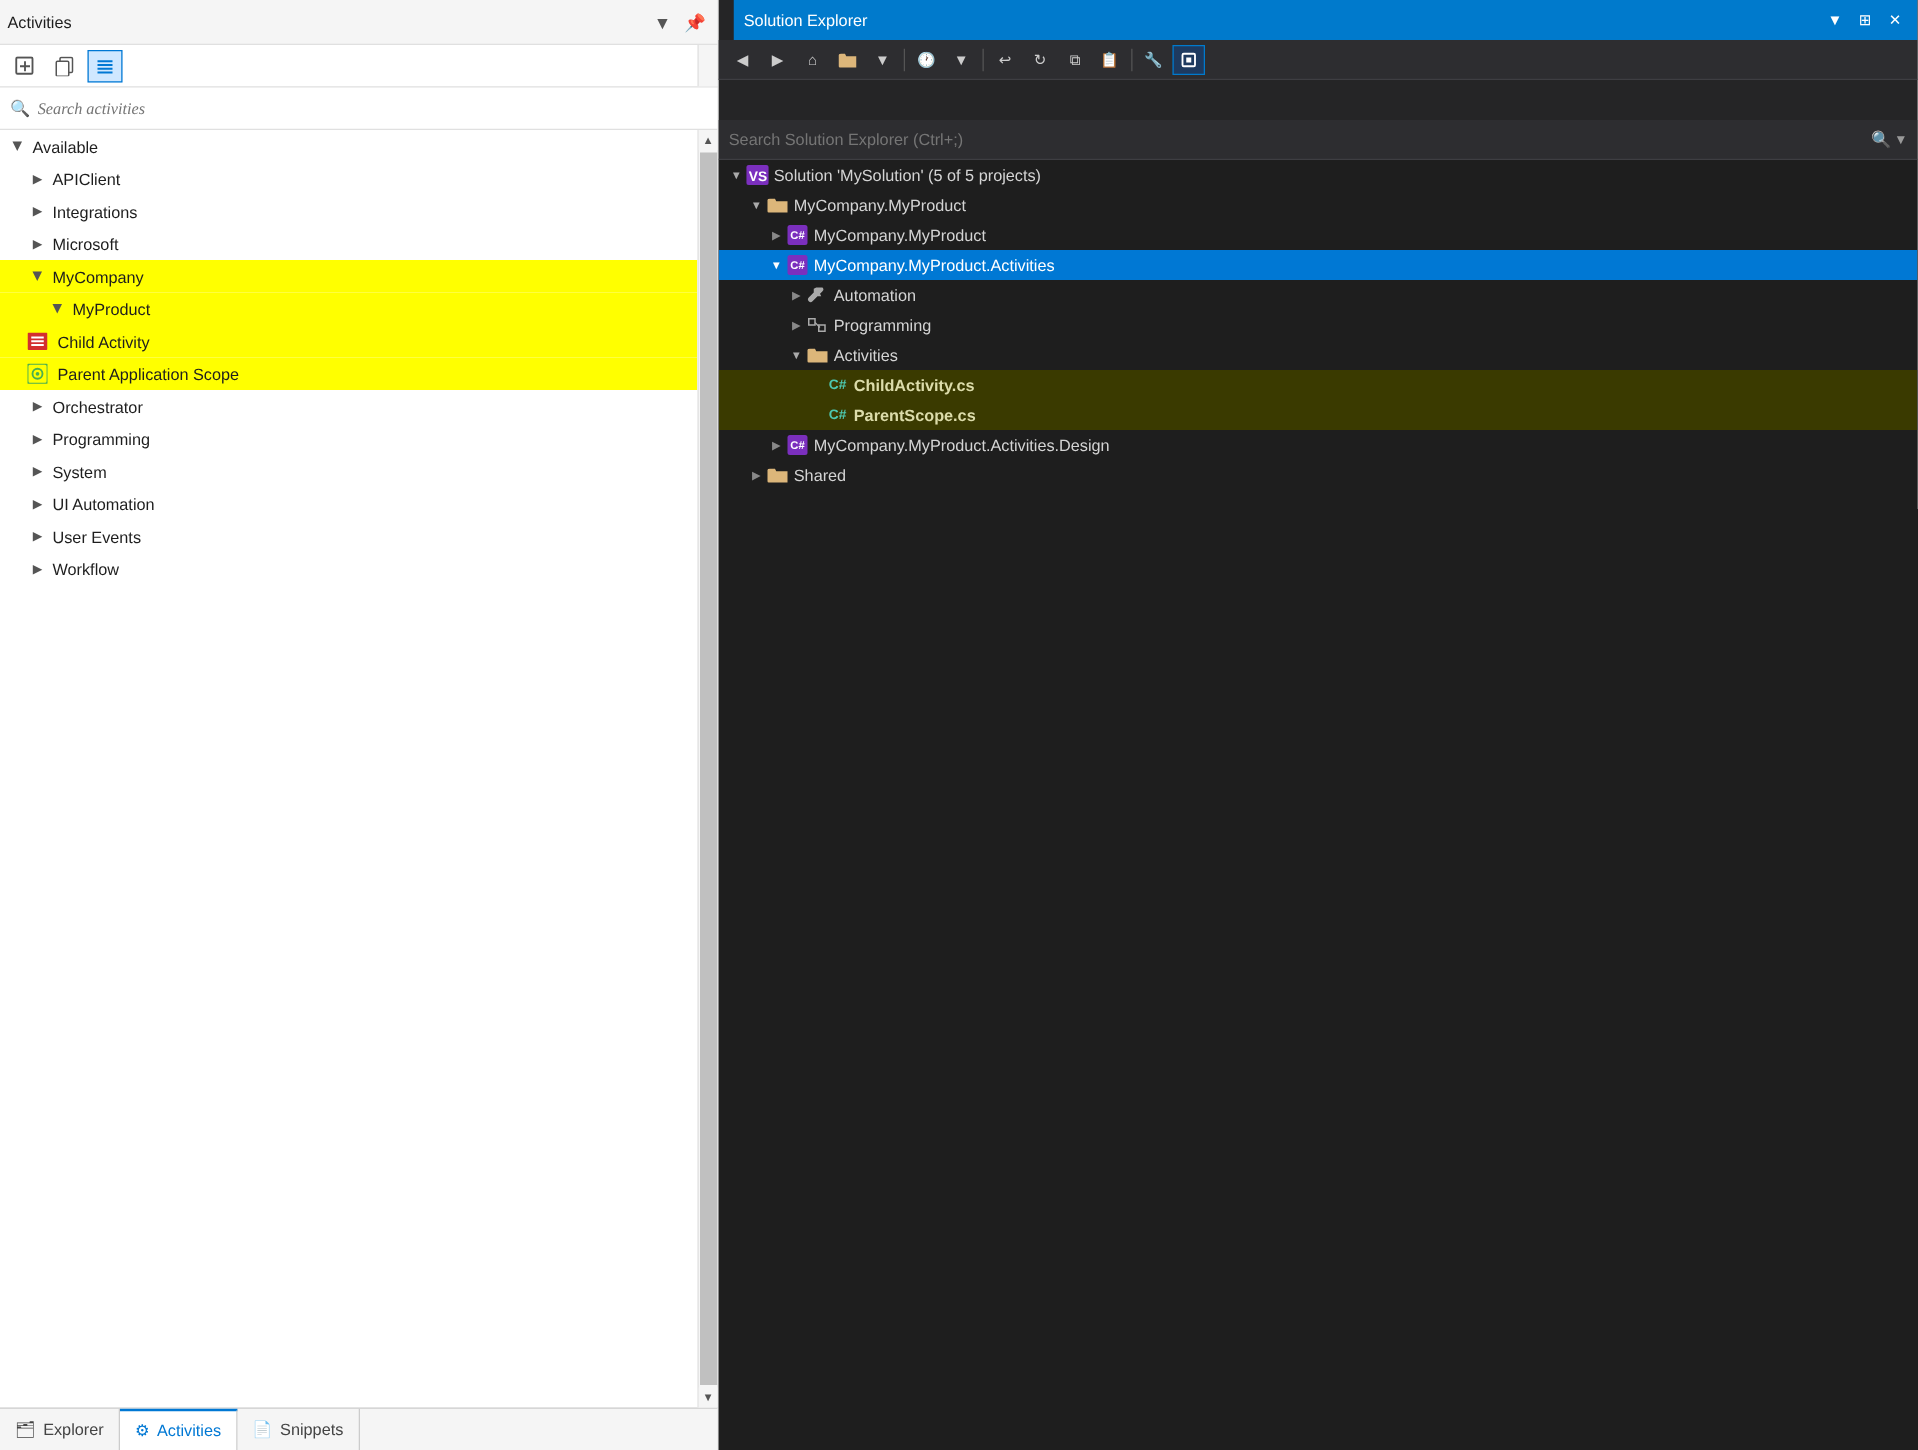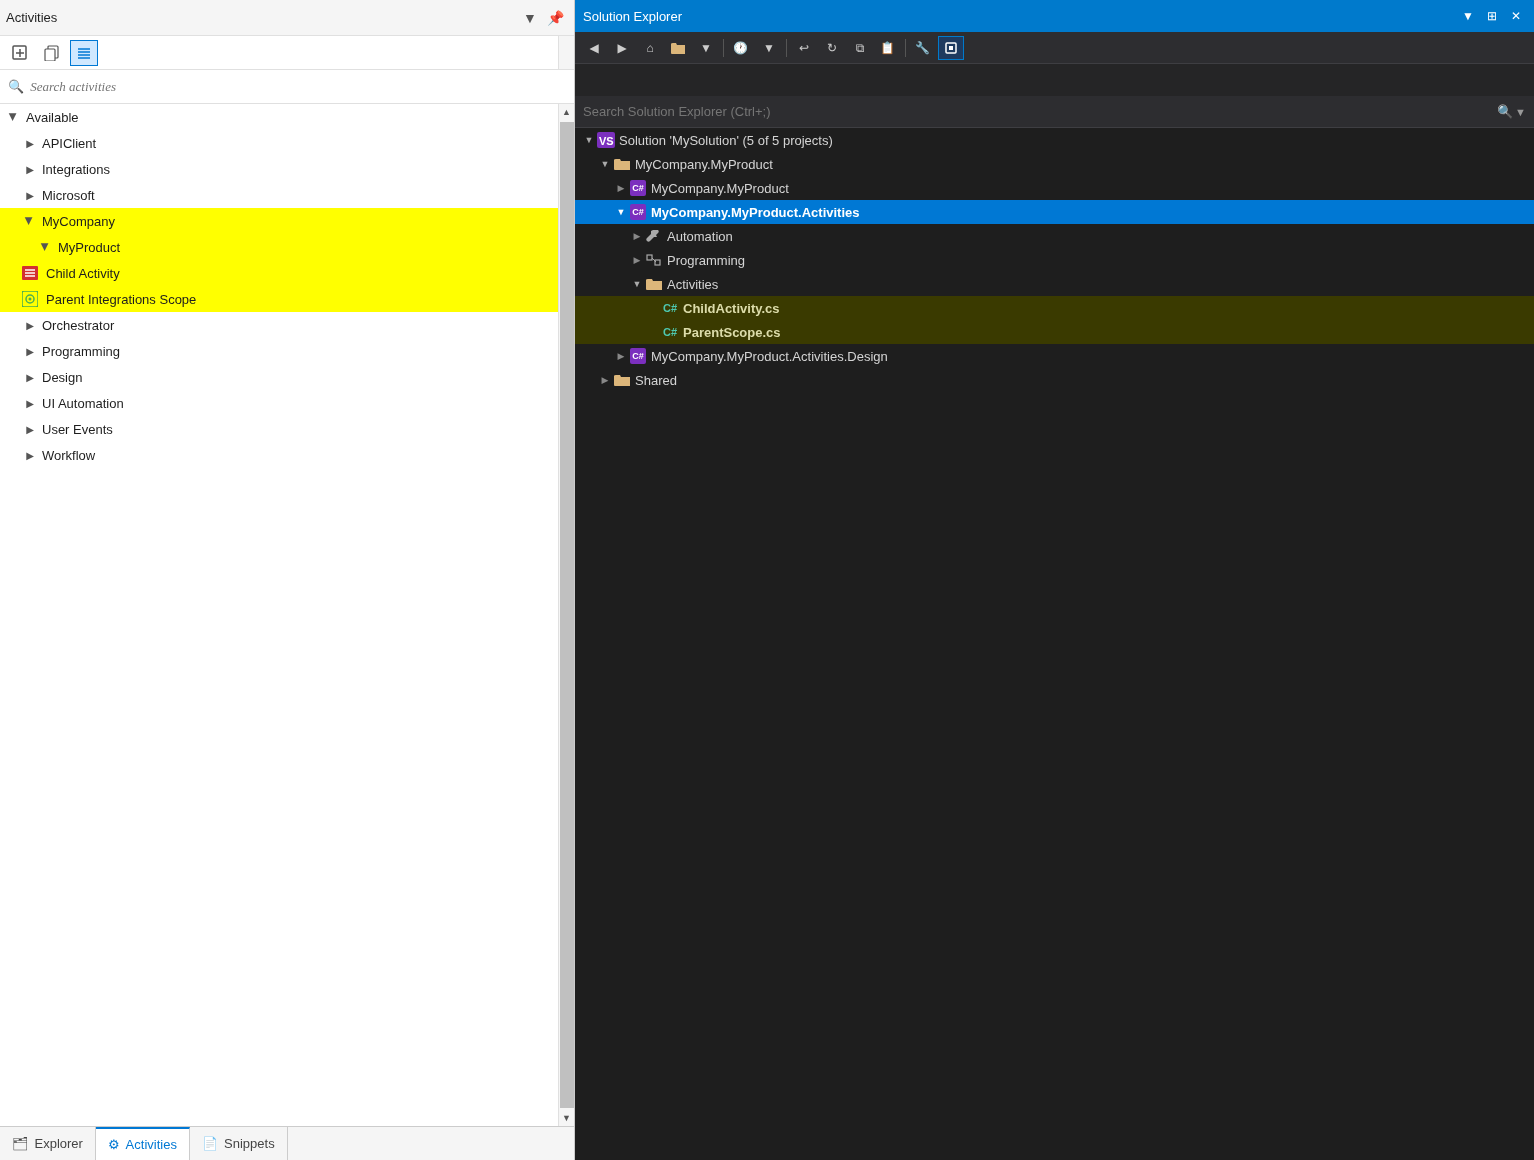--- a/index.html
+++ b/index.html
@@ -245,20 +245,21 @@
       flex-direction: column;
     }
 
     .solution-header {
       display: flex;
       align-items: center;
       justify-content: space-between;
       padding: 4px 8px;
       background: #007acc;
       height: 32px;
+      margin-left: 12px;
     }
 
     .solution-title {
       color: #fff;
       font-size: 13px;
     }
 
     .solution-header-icons {
       display: flex;
       align-items: center;
@@ -515,36 +516,36 @@
 
       <div class="tree-item indent-3 highlighted">
         <span class="expand-arrow" style="visibility:hidden">▶</span>
         <span class="tree-icon">
           <svg width="16" height="16" viewBox="0 0 16 16">
             <rect width="16" height="16" rx="2" fill="none" stroke="#4caf50" stroke-width="1.5"></rect>
             <circle cx="8" cy="8" r="4" fill="none" stroke="#4caf50" stroke-width="1.5"></circle>
             <circle cx="8" cy="8" r="1.5" fill="#4caf50"></circle>
           </svg>
         </span>
-        <span class="tree-label">Parent Integrations Scope</span>
+        <span class="tree-label">Parent Application Scope</span>
       </div>
 
       <div class="tree-item indent-1">
         <span class="expand-arrow">▶</span>
         <span class="tree-label">Orchestrator</span>
       </div>
 
       <div class="tree-item indent-1">
         <span class="expand-arrow">▶</span>
         <span class="tree-label">Programming</span>
       </div>
 
       <div class="tree-item indent-1">
         <span class="expand-arrow">▶</span>
-        <span class="tree-label">Design</span>
+        <span class="tree-label">System</span>
       </div>
 
       <div class="tree-item indent-1">
         <span class="expand-arrow">▶</span>
         <span class="tree-label">UI Automation</span>
       </div>
 
       <div class="tree-item indent-1">
         <span class="expand-arrow">▶</span>
         <span class="tree-label">User Events</span>
@@ -654,21 +655,21 @@
         <span class="csharp-icon">C#</span>
       </span>
       <span style="color:#d4d4d4">MyCompany.MyProduct</span>
     </div>
 
     <div class="sol-tree-item indent-2 selected" style="padding-left:38px">
       <span class="sol-expand-arrow" style="color:#fff">▼</span>
       <span class="sol-tree-icon">
         <span class="csharp-icon">C#</span>
       </span>
-      <span style="color:#fff;font-weight:bold">MyCompany.MyProduct.Activities</span>
+      <span style="color:#fff;font-weight:normal">MyCompany.MyProduct.Activities</span>
     </div>
 
     <div class="sol-tree-item indent-3" style="padding-left:54px">
       <span class="sol-expand-arrow">▶</span>
       <span class="sol-tree-icon">
         <svg width="16" height="14" viewBox="0 0 16 14">
           <path d="M12 1 C13 2 13 3 12 4 L10 6 L11 8 L8 8 L6 10 L4 12 C3 13 2 13 1 12 C0 11 0 10 1 9 L3 7 L5 5 L5 2 L7 1 Z" fill="#aaa"></path>
         </svg>
       </span>
       <span style="color:#d4d4d4">Automation</span>

